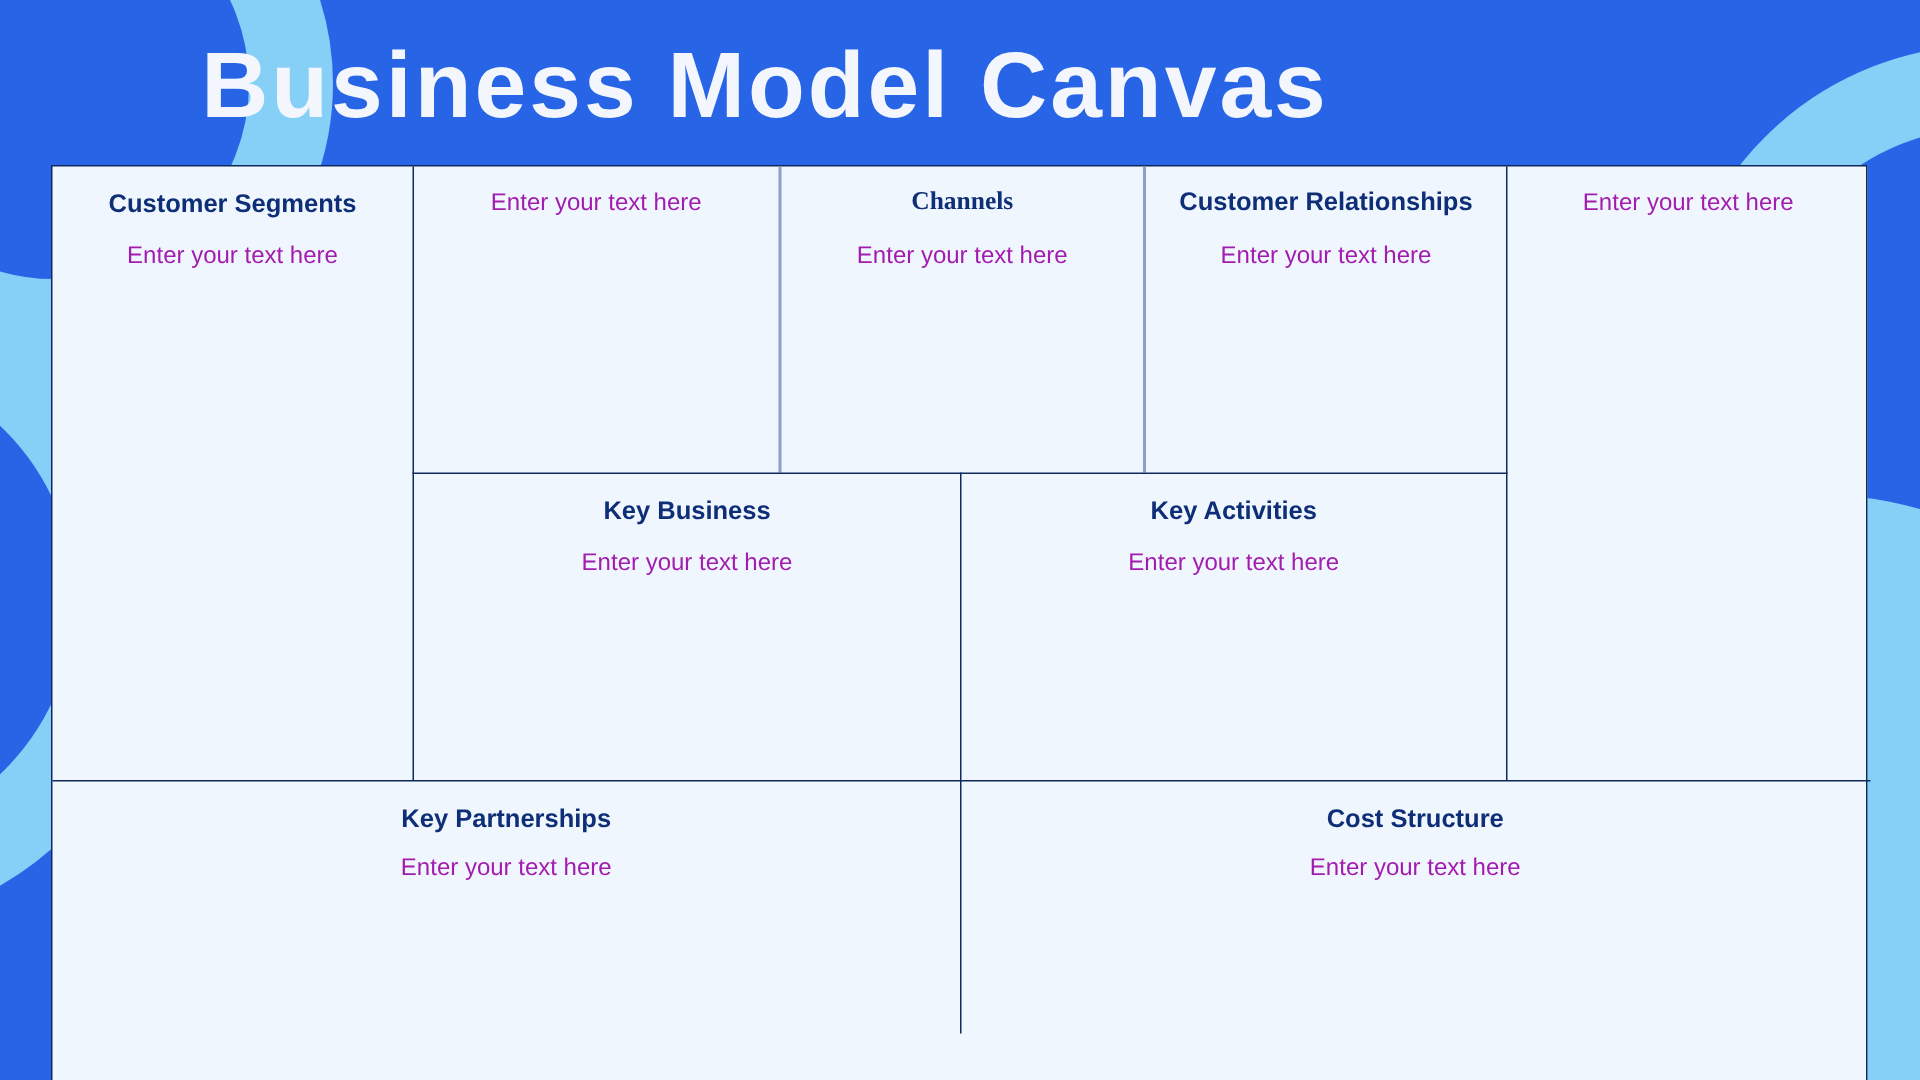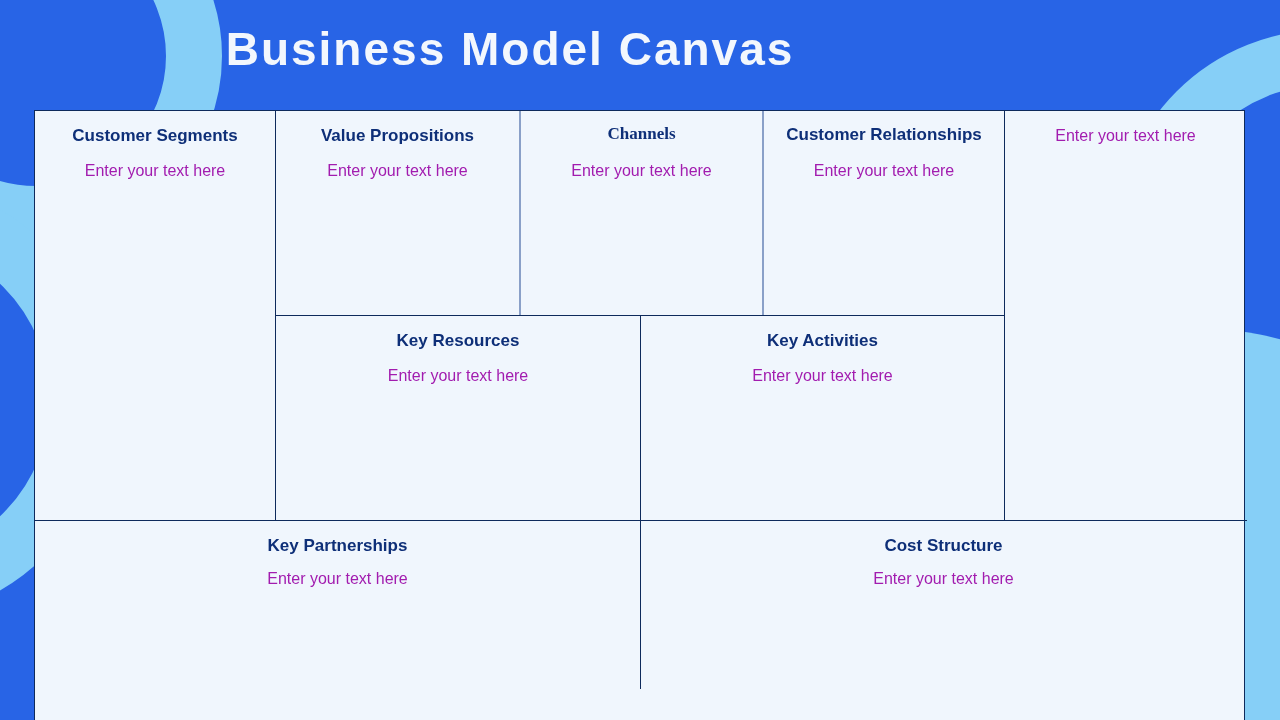--- a/index.html
+++ b/index.html
@@ -4,21 +4,21 @@
   <style>
     html, body { margin: 0; padding: 0; }
     body {
       width: 1280px; height: 720px; overflow: hidden; position: relative;
       background: #2864e6;
       font-family: "Liberation Sans", sans-serif;
     }
     .ring { position: absolute; border-radius: 50%; border-style: solid; border-color: #86cff7; box-sizing: border-box; }
     .title {
       position: absolute; left: 0; top: 22px; width: 1020px; text-align: center;
-      color: #f3f7fd; font-weight: bold; font-size: 46px; letter-spacing: 2px;
+      color: #f3f7fd; font-weight: bold; font-size: 62px; letter-spacing: 2px;
       font-family: "Liberation Sans", sans-serif;
     }
     .canvas {
       position: absolute; left: 34px; top: 110px; width: 1211px; height: 716px;
       background: #f0f6fd; border: 1px solid #0e2a5c; box-sizing: border-box;
     }
     .cell { position: absolute; box-sizing: border-box; text-align: center; }
     .cell h3 {
       margin: 0; padding-top: 15px; font-size: 17px; font-weight: bold; color: #0e2f78;
       font-family: "Liberation Sans", sans-serif;
@@ -52,40 +52,39 @@
   <div class="hline" style="left:240px; top:204px; width:730px;"></div>
   <div class="vline" style="left:605px; top:204px; height:374px;"></div>
   <div class="hline" style="left:0; top:409px; width:1212px;"></div>
 
   <div class="cell" style="left:0; top:0; width:240px; height:409px;">
     <h3>Customer Segments</h3>
     <p>Enter your text here</p>
   </div>
 
   <div class="cell" style="left:241px; top:0; width:243px; height:204px;">
-    <h3>Value Propositions</h3>
     <p>Enter your text here</p>
   </div>
 
   <div class="cell" style="left:486px; top:0; width:241px; height:204px;">
     <h3 style="padding-top:13px;font-family:Liberation Serif, serif;">Channels</h3>
     <p style="margin-top:18px;">Enter your text here</p>
   </div>
 
   <div class="cell" style="left:729px; top:0; width:240px; height:204px;">
     <h3 style="padding-top:14px;">Customer Relationships</h3>
     <p style="margin-top:17px;">Enter your text here</p>
   </div>
 
   <div class="cell" style="left:970px; top:0; width:241px; height:409px;">
     <p>Enter your text here</p>
   </div>
 
   <div class="cell" style="left:241px; top:205px; width:364px; height:204px;">
-    <h3>Key Resources</h3>
+    <h3>Key Business</h3>
     <p>Enter your text here</p>
   </div>
 
   <div class="cell" style="left:606px; top:205px; width:363px; height:204px;">
     <h3>Key Activities</h3>
     <p>Enter your text here</p>
   </div>
 
   <div class="cell" style="left:0; top:410px; width:605px; height:167px;">
     <h3>Key Partnerships</h3>

